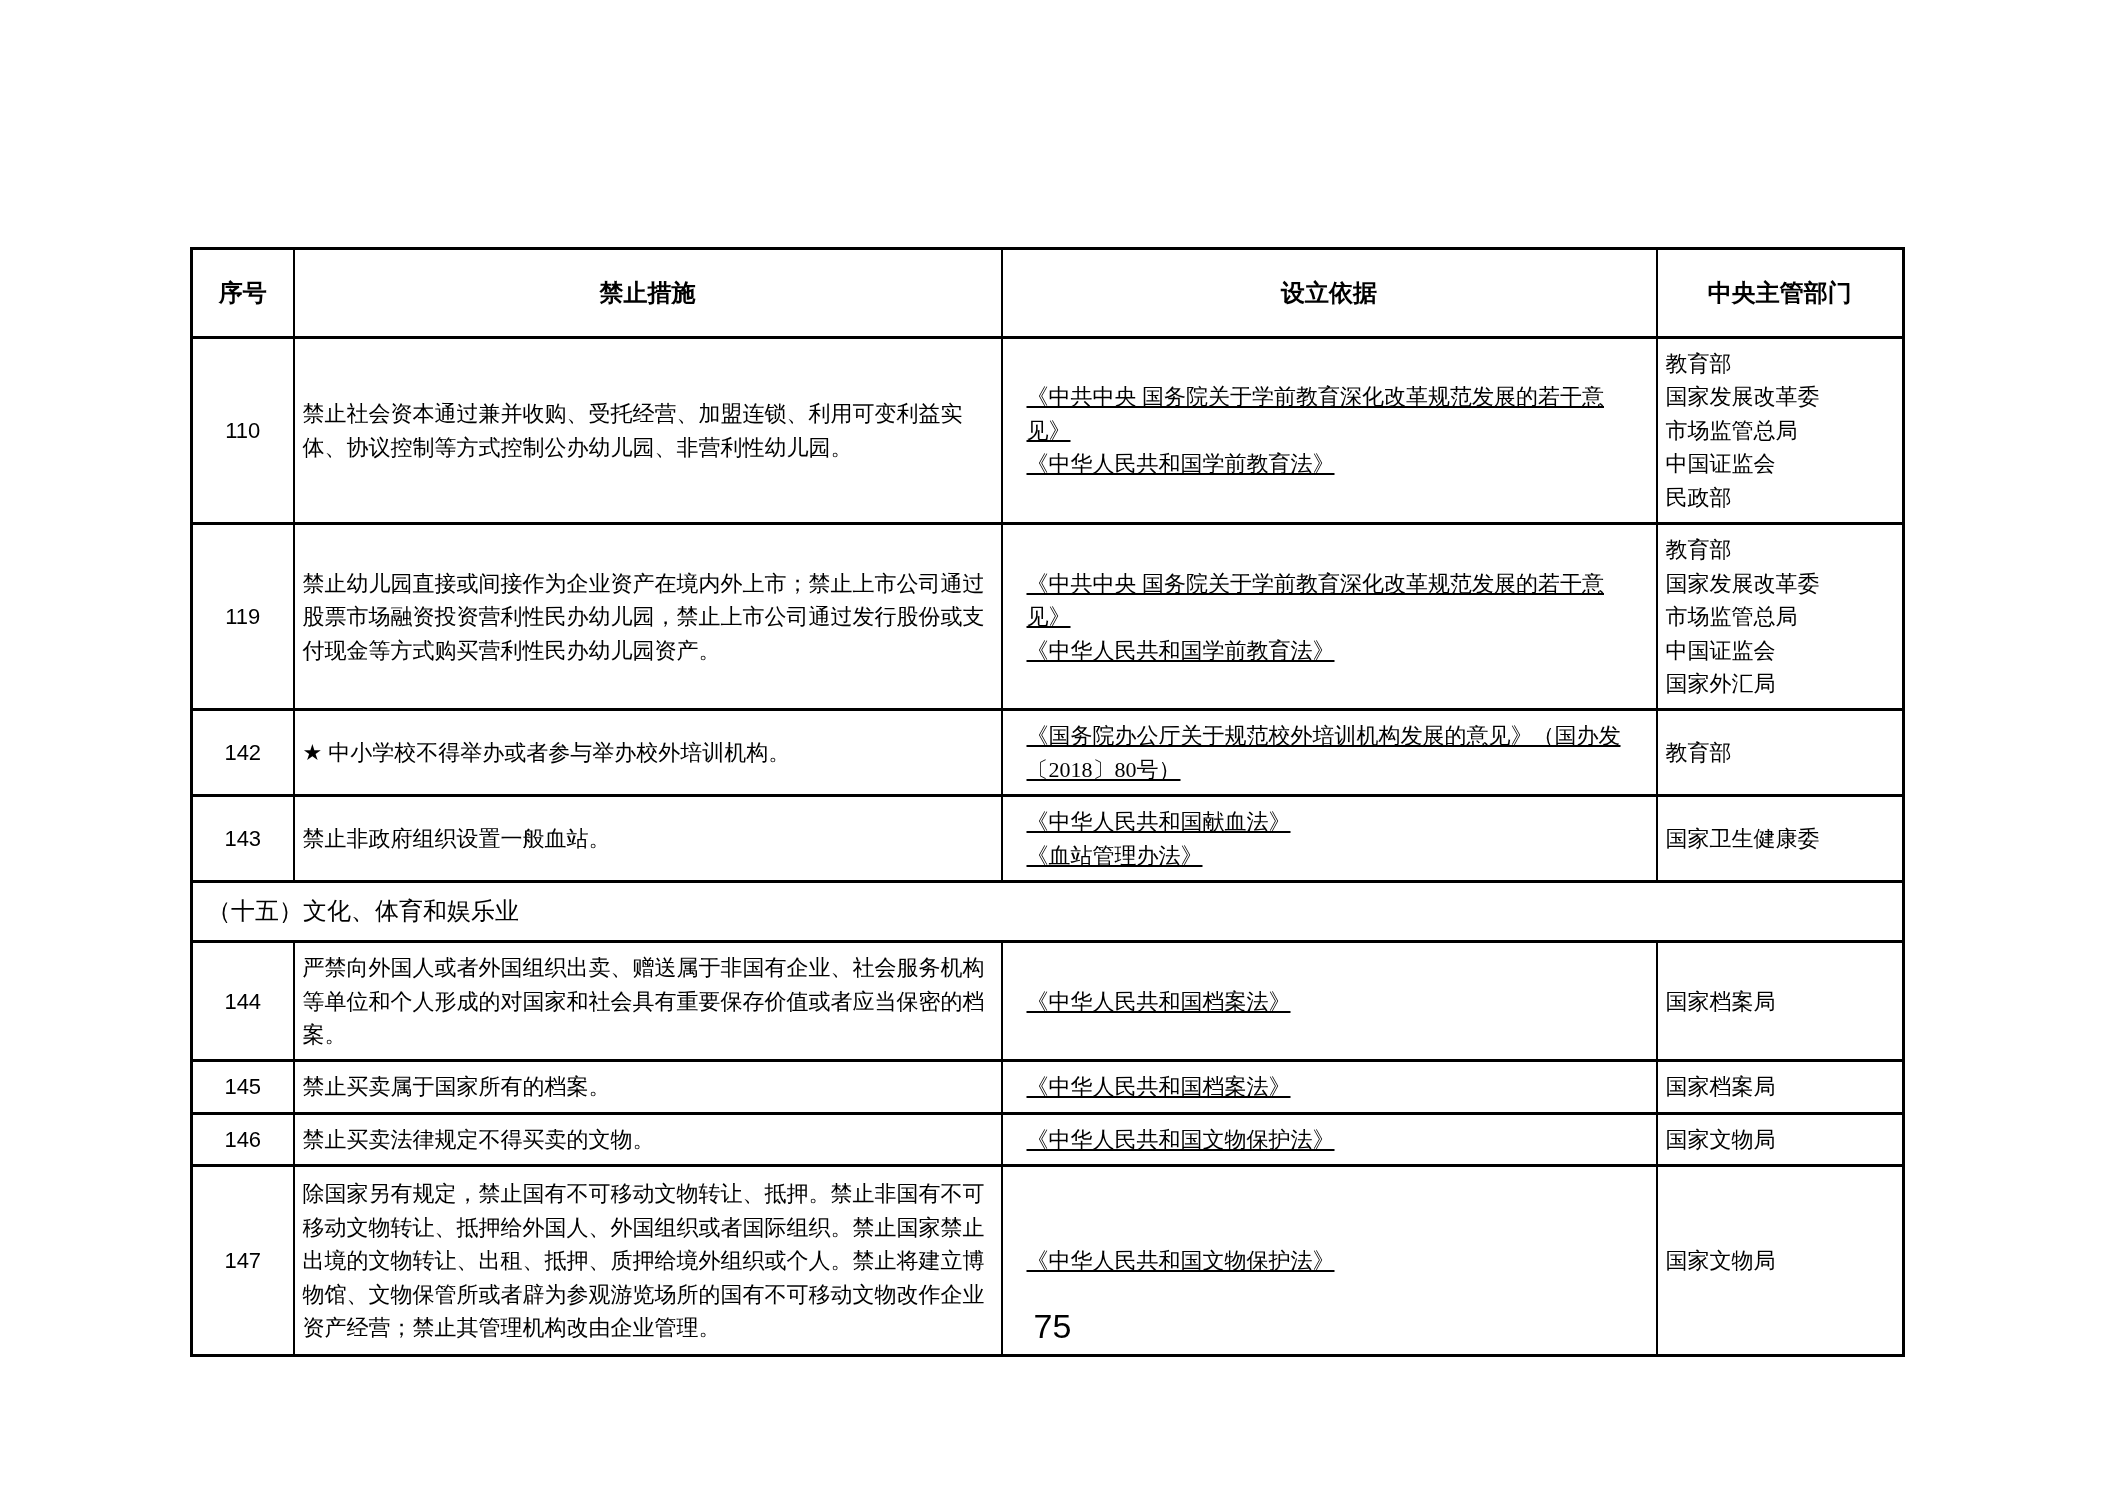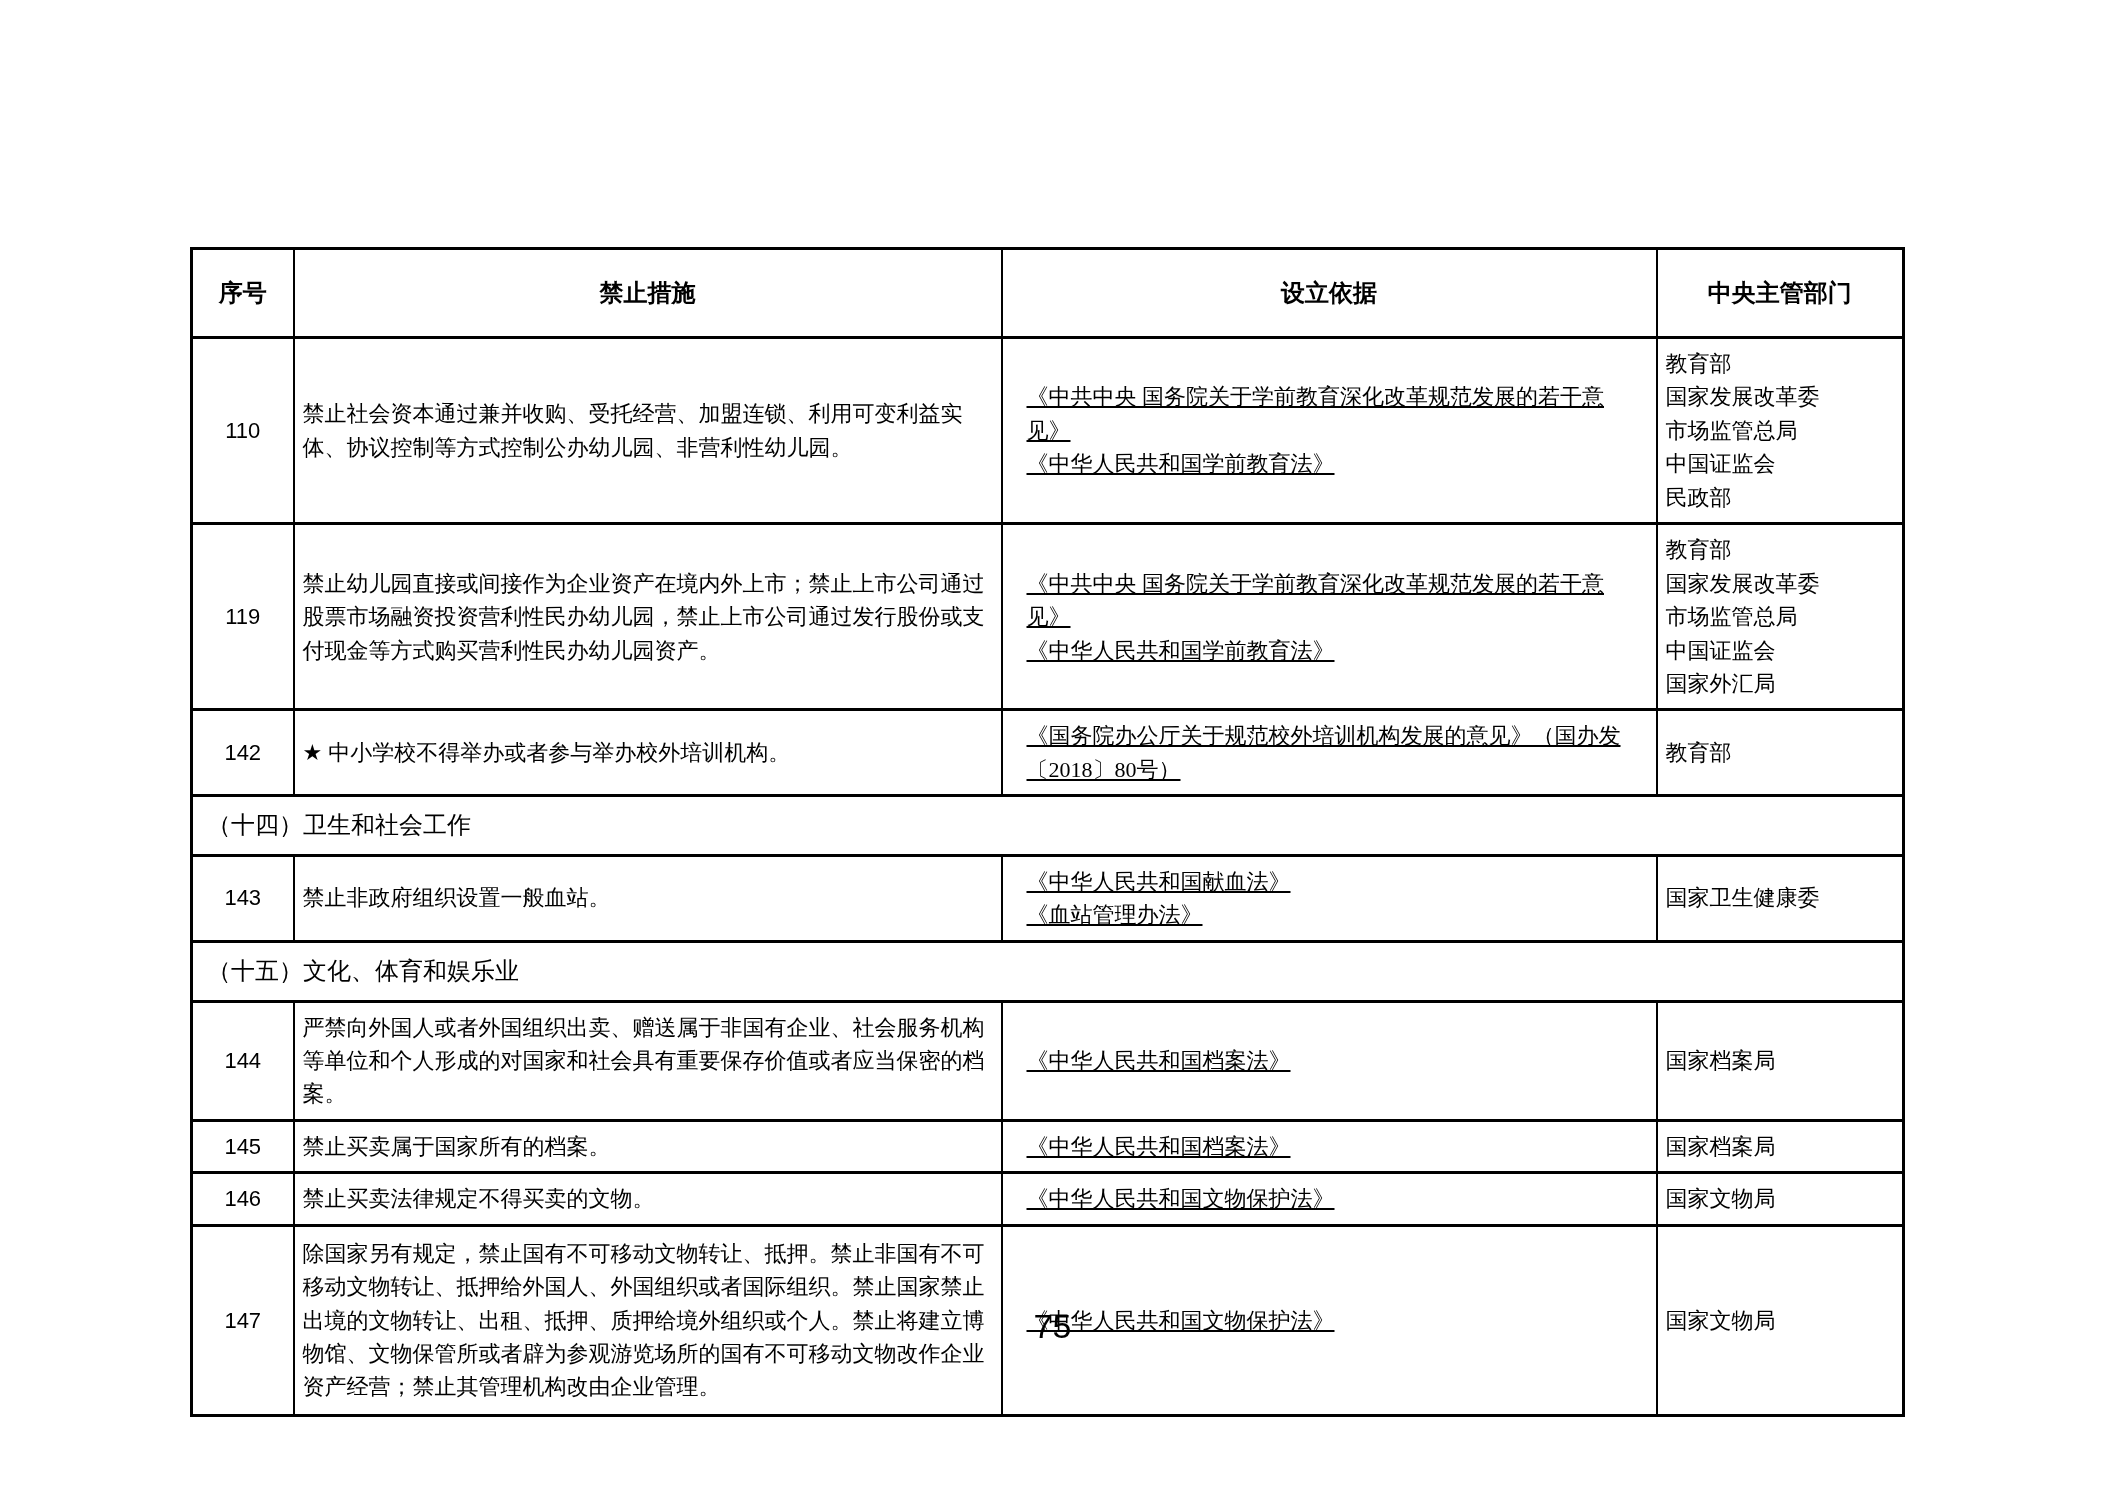--- a/index.html
+++ b/index.html
@@ -140,23 +140,20 @@
 市场监管总局
 中国证监会
 国家外汇局</td>
       </tr>
       <tr class="r-142">
         <td class="no-cell">142</td>
         <td class="measure-cell"><span class="star-icon">★</span><span>中小学校不得举办或者参与举办校外培训机构。</span></td>
         <td class="basis-cell">《国务院办公厅关于规范校外培训机构发展的意见》（国办发〔2018〕80号）</td>
         <td class="dept-cell">教育部</td>
       </tr>
-      <tr class="sec-14">
-        <td class="section-cell" colspan="4">（十四）卫生和社会工作</td>
-      </tr>
       <tr class="r-143">
         <td class="no-cell">143</td>
         <td class="measure-cell">禁止非政府组织设置一般血站。</td>
         <td class="basis-cell">《中华人民共和国献血法》
 《血站管理办法》</td>
         <td class="dept-cell">国家卫生健康委</td>
       </tr>
       <tr class="sec-15">
         <td class="section-cell" colspan="4">（十五）文化、体育和娱乐业</td>
       </tr>

